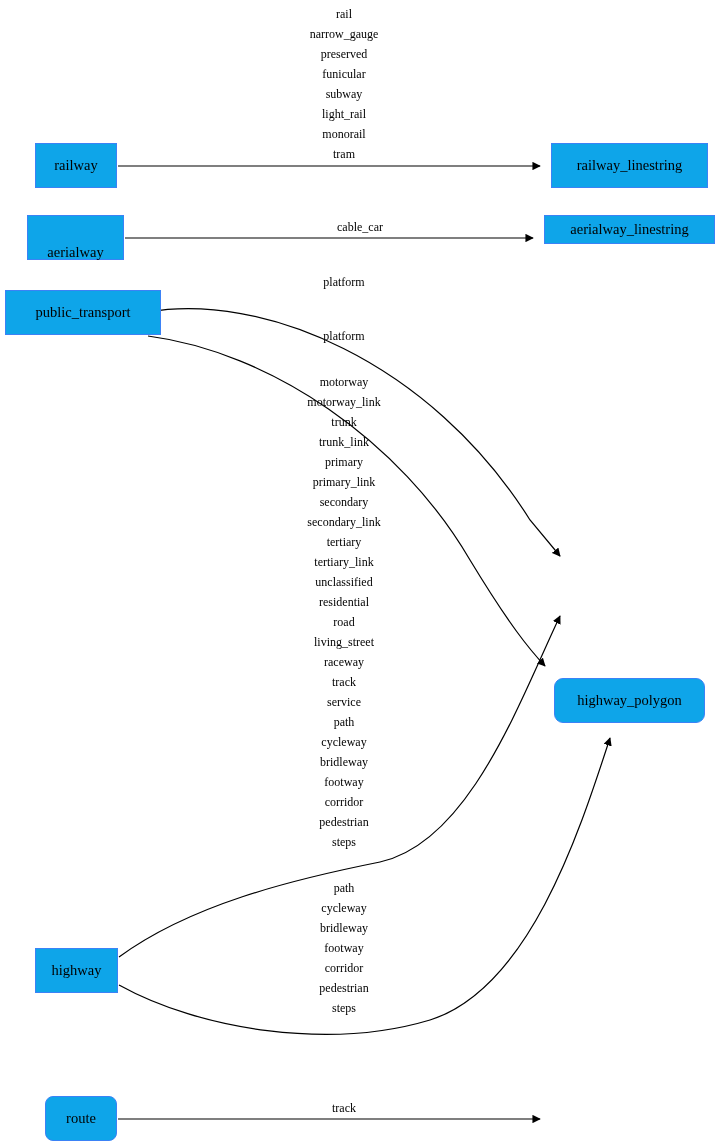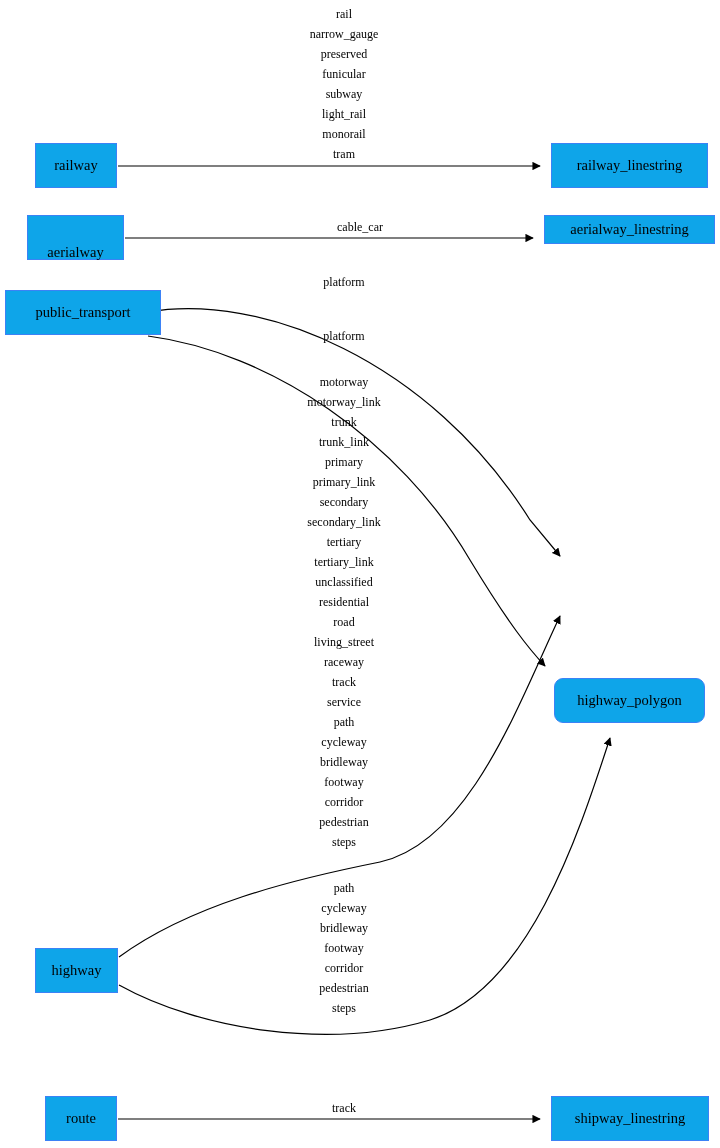--- a/index.html
+++ b/index.html
@@ -95,27 +95,24 @@
 
 
   <div class="node" style="left:554px; top:678px; width:151px; height:45px;border-radius:9px;">
     <span>highway_polygon</span>
   </div>
 
   <div class="node" style="left:35px; top:948px; width:83px; height:45px;">
     <span>highway</span>
   </div>
 
-  <div class="node" style="left:45px; top:1096px; width:72px; height:45px;">
+  <div class="node" style="left:45px; top:1096px; width:72px; height:45px;border-radius:8px;">
     <span>route</span>
   </div>
 
-  <div class="node" style="left:551px; top:1096px; width:158px; height:45px;">
-    <span>shipway_linestring</span>
-  </div>
 
   <div class="edge-label" style="left:344px; top:4px;">rail
 narrow_gauge
 preserved
 funicular
 subway
 light_rail
 monorail
 tram</div>
 

